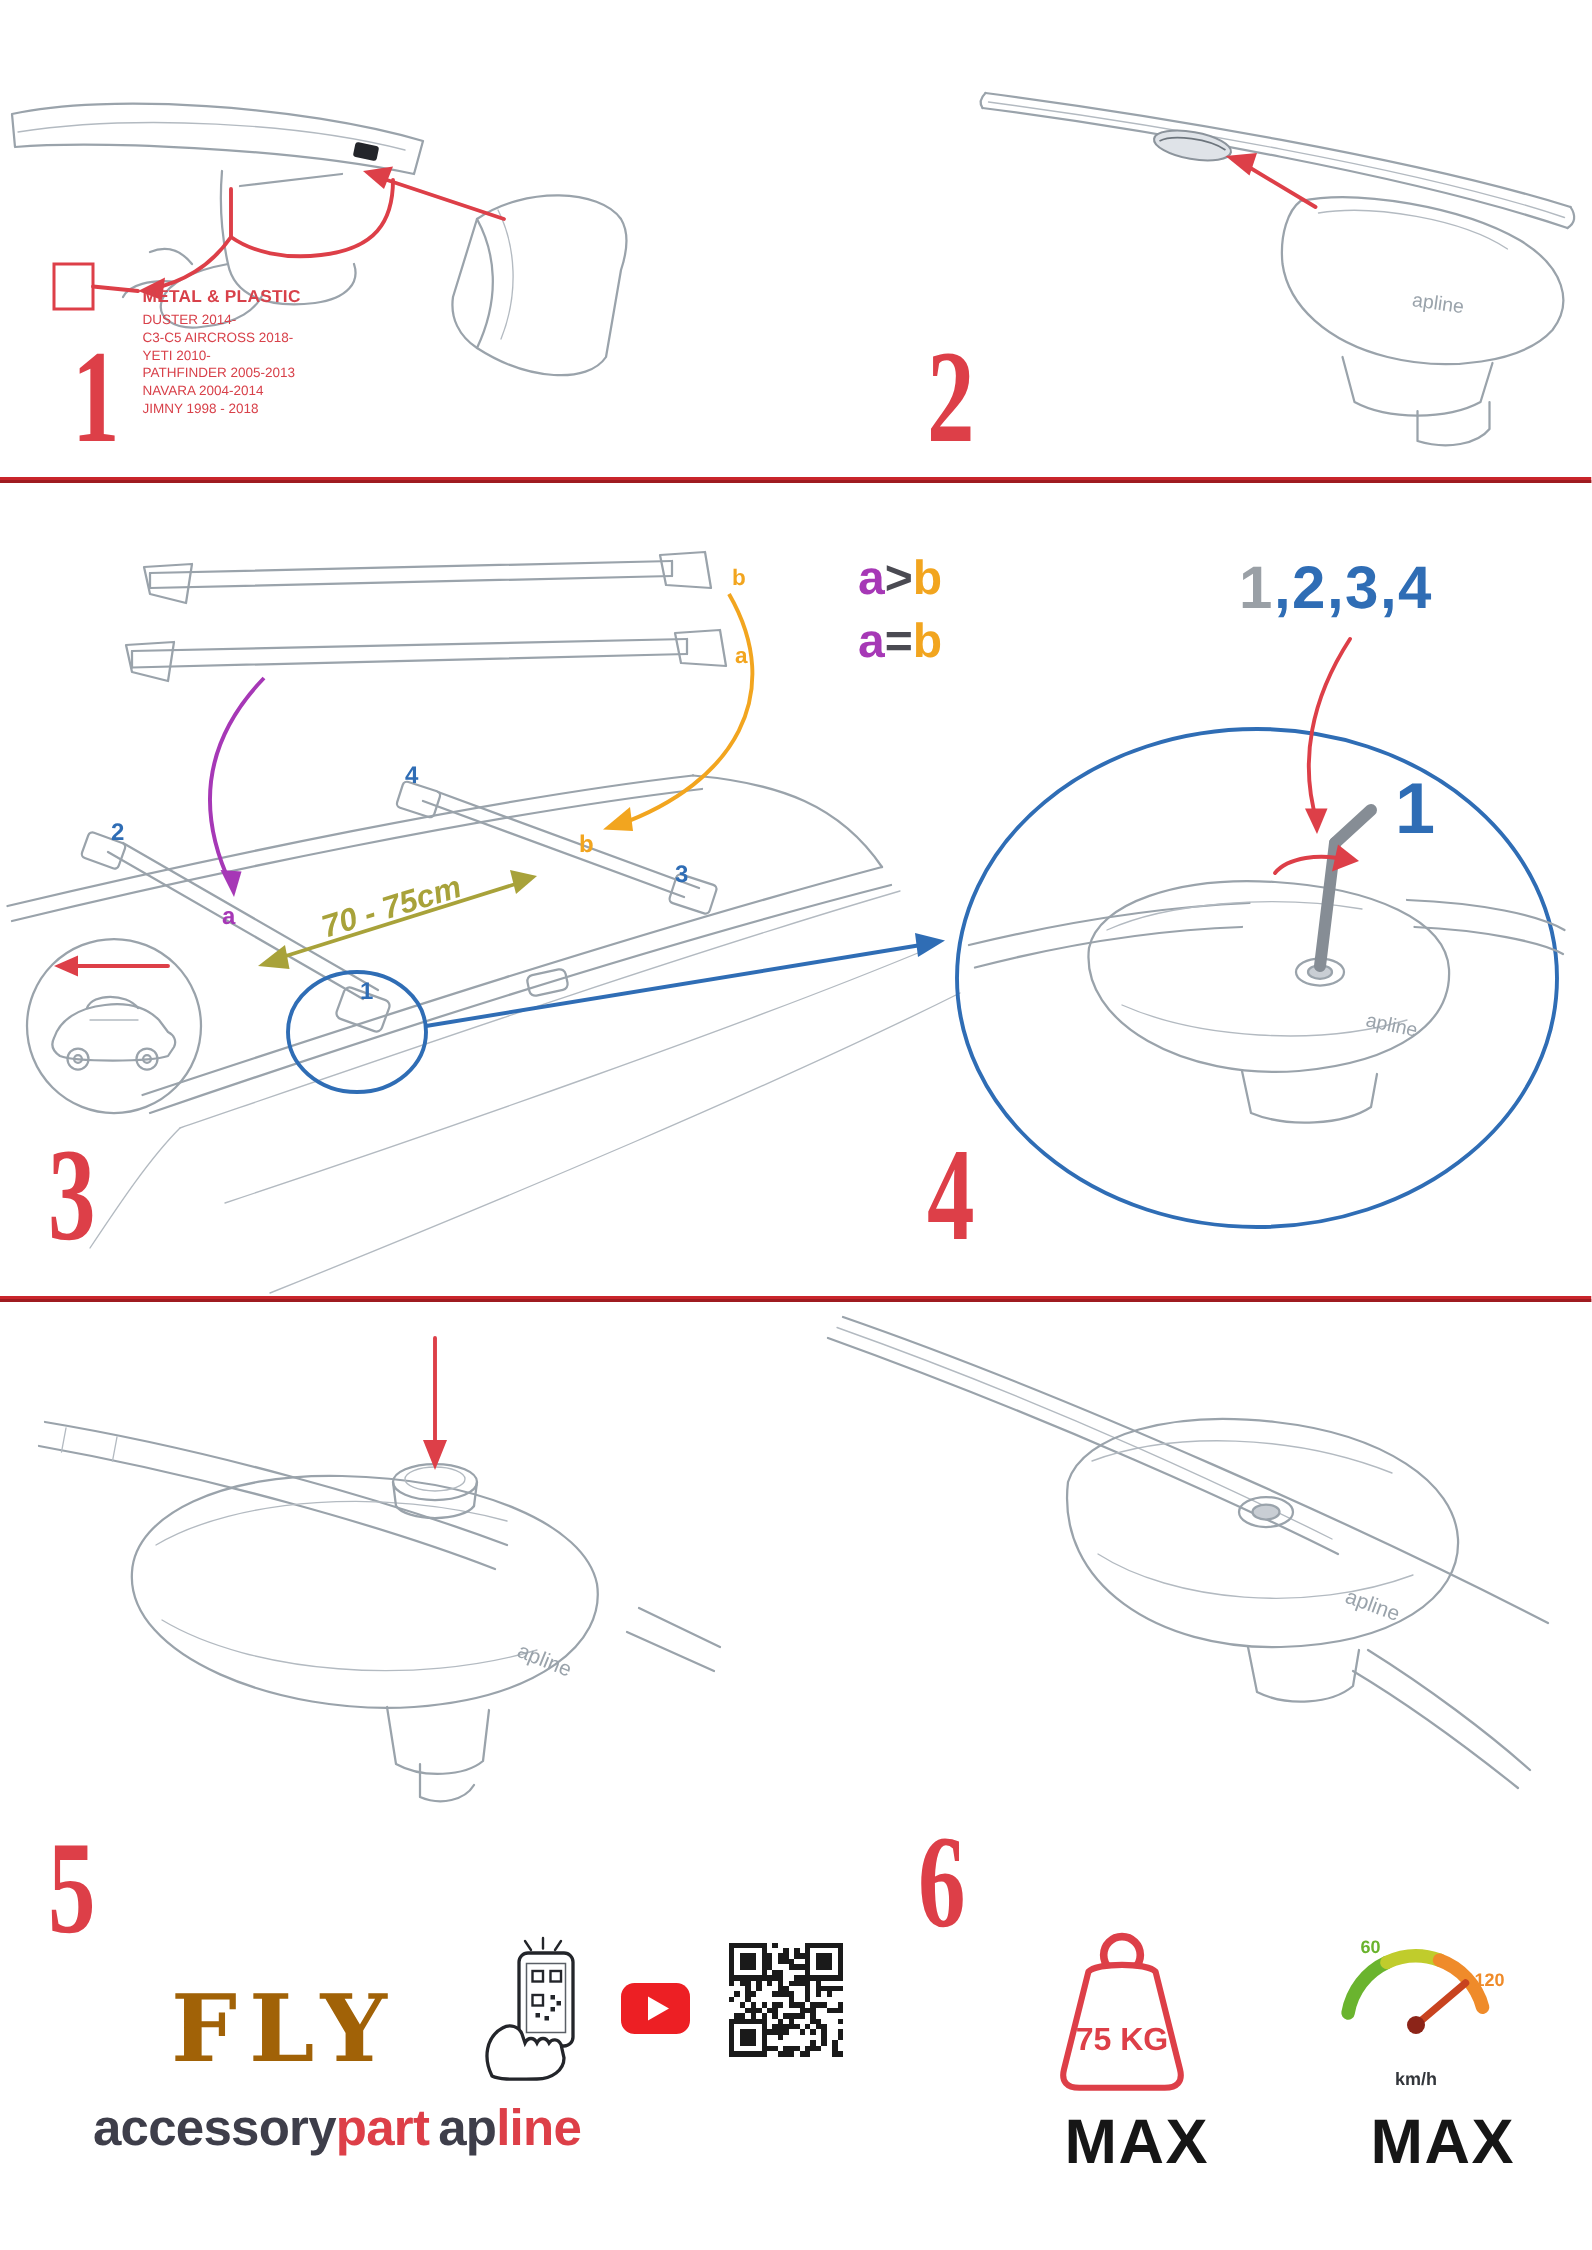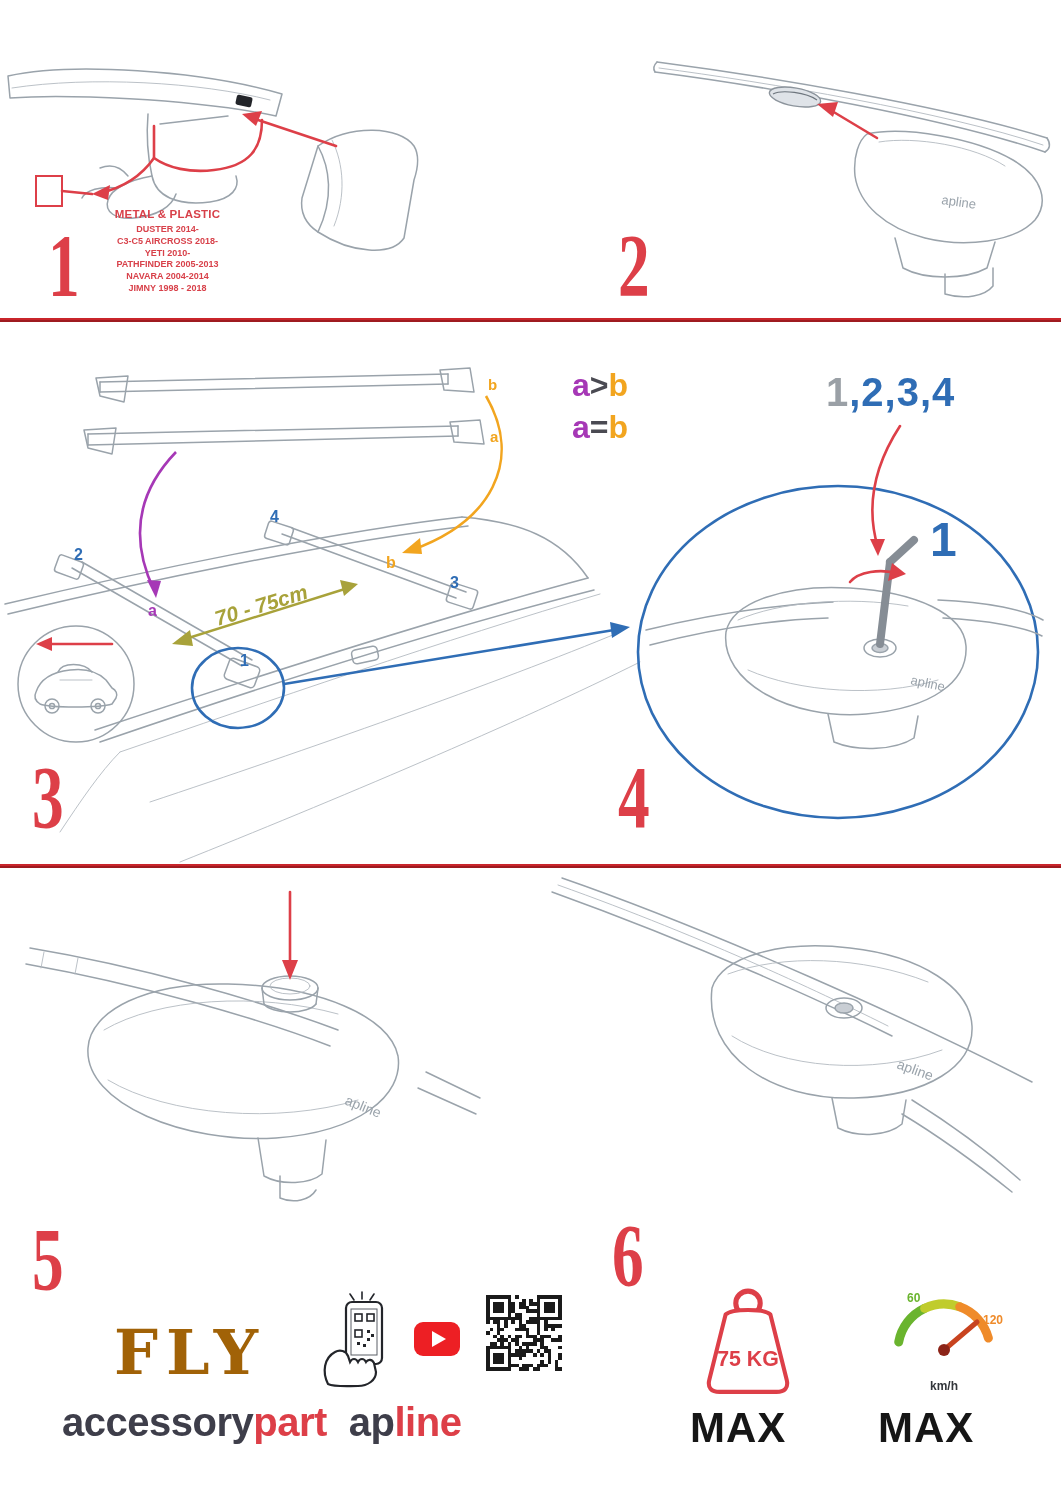--- a/index.html
+++ b/index.html
@@ -8,33 +8,33 @@
   .stepnum{position:absolute;font-family:"Liberation Serif",serif;font-weight:700;font-size:88px;line-height:1;color:#dd3f48;transform:scaleX(.72);transform-origin:left top}
   .divider{position:absolute;left:0;width:1061px;height:4px;background:#c9252b;border-bottom:2px solid #9e1b20}
   svg.art{position:absolute;overflow:visible}
   svg text{font-family:"Liberation Sans",sans-serif}
   .sk{stroke:#9aa3ab;fill:none;stroke-width:1.5;stroke-linecap:round;stroke-linejoin:round}
   .skthin{stroke:#b3bac1;fill:none;stroke-width:.9;stroke-linecap:round}
   .red{stroke:#dd3f48;fill:none;stroke-width:2.6;stroke-linecap:round}
   .redfill{fill:#dd3f48;stroke:none}
   .blue{stroke:#2f6db5;fill:none;stroke-width:2.6}
   .bluefill{fill:#2f6db5;stroke:none}
-  .s1text{position:absolute;left:95px;top:208px;width:145px;text-align:center;color:#d8414a}
+  .s1text{position:absolute;left:95px;top:192px;width:145px;text-align:left;color:#d8414a}
   .s1text .ttl{font-size:11.5px;font-weight:700;margin-bottom:4px;letter-spacing:.2px}
-  .s1text .mdl{display:block;font-size:9px;line-height:11.8px;font-weight:700}
+  .s1text .mdl{display:block;font-size:9px;line-height:11.8px;font-weight:400}
   .rules{position:absolute;left:572px;top:364px;font-size:32px;font-weight:700;line-height:42px}
   .rules .pa{color:#a638b6}.rules .op{color:#4a4a52}.rules .pb{color:#f2a51f}
   .seq{position:absolute;left:826px;top:370px;font-size:40px;font-weight:700;letter-spacing:1px}
   .seq .g1{color:#9aa0a6}.seq .gb{color:#2f6db5}
   .bigblue1{position:absolute;left:930px;top:512px;font-size:48px;font-weight:700;color:#2f6db5}
   .measure{position:absolute;left:212px;top:584px;width:160px;font-size:21px;font-weight:700;font-style:italic;color:#a8a23a;transform:rotate(-17deg)}
   .fly{position:absolute;left:114px;top:1316px;font-family:"DejaVu Serif",serif;font-size:62px;font-weight:600;letter-spacing:8px;color:#a16207}
-  .brandline{position:absolute;left:62px;top:1400px;display:flex;gap:22px;font-size:40px;font-weight:600;letter-spacing:-.5px}
+  .brandline{position:absolute;left:62px;top:1400px;display:flex;gap:6px;font-size:34px;font-weight:600;letter-spacing:-.5px}
   .brandline .dark{color:#3e3e4a}.brandline .bred{color:#dd3f48}
-  .maxlbl{position:absolute;text-align:left;font-size:42px;font-weight:700;color:#161616;letter-spacing:1px}
+  .maxlbl{position:absolute;text-align:right;font-size:42px;font-weight:700;color:#161616;letter-spacing:1px}
 </style>
 </head>
 <body>
 
 <svg class="art" style="left:0;top:28px" width="540" height="300" viewBox="0 0 540 300">
   <g class="sk">
     <path d="M8,48 C70,34 200,42 282,66 L276,88 C190,70 60,66 10,70 Z"></path>
     <path d="M12,60 C90,48 200,54 270,72" class="skthin"></path>
   </g>
   <rect x="236" y="68" width="16" height="10" rx="2" fill="#23252a" transform="rotate(12 244 73)"></rect>

